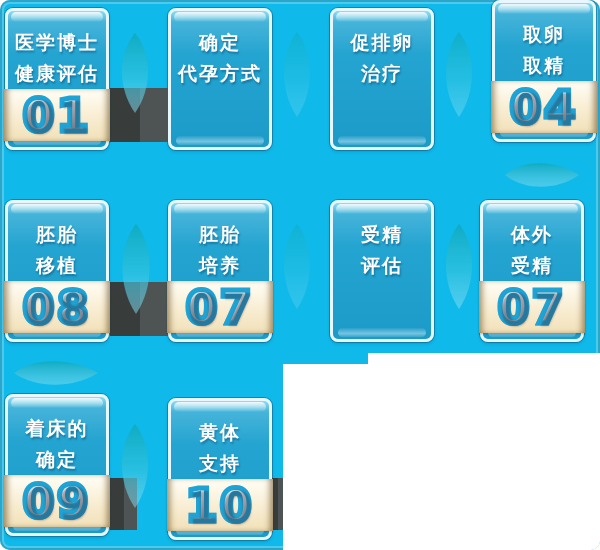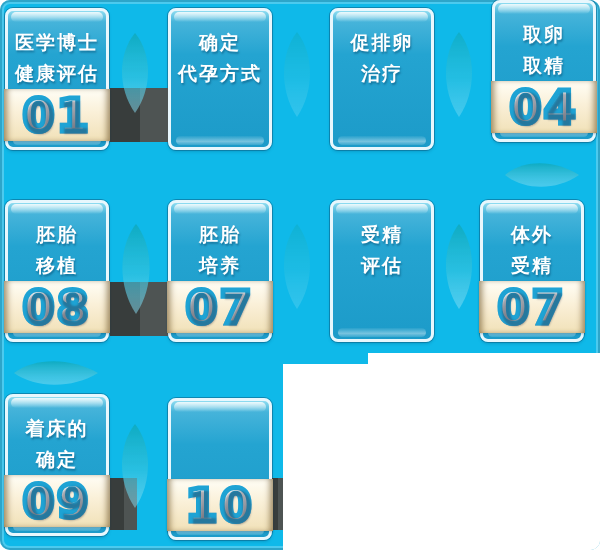--- a/index.html
+++ b/index.html
@@ -184,20 +184,24 @@
   <div class="card" style="left:5px;top:394px">
     <div class="card-top">
       <span class="line">着床的</span>
       <span class="line">确定</span>
     </div>
     <div class="band">
         <span class="num">09</span>
       </div>
   </div>
   <div class="card" style="left:168px;top:398px">
+    <div class="card-top">
+      <span class="line">黄体</span>
+      <span class="line">支持</span>
+    </div>
     <div class="band">
         <span class="num">10</span>
       </div>
   </div>
 
   <div class="notch" style="left:283px;top:364px;width:317px;height:186px"></div>
   <div class="notch" style="left:368px;top:353px;width:232px;height:197px"></div>
 
 </div>
 

